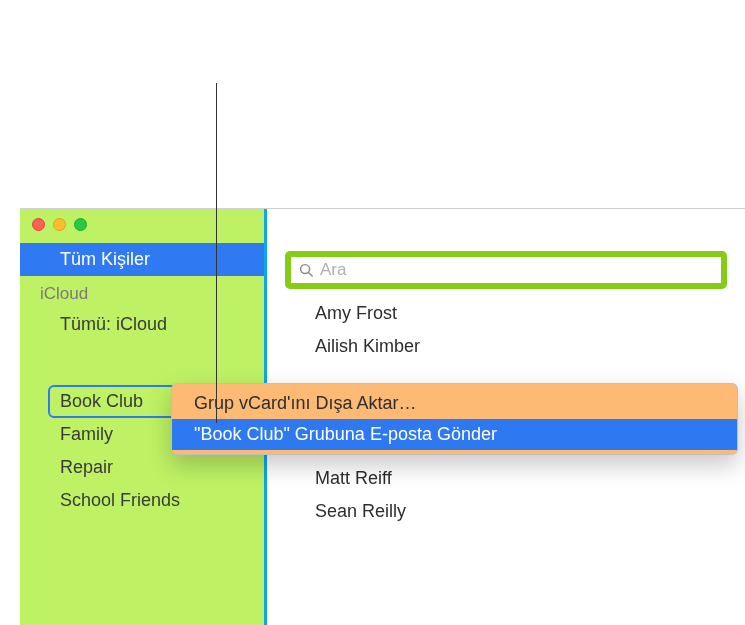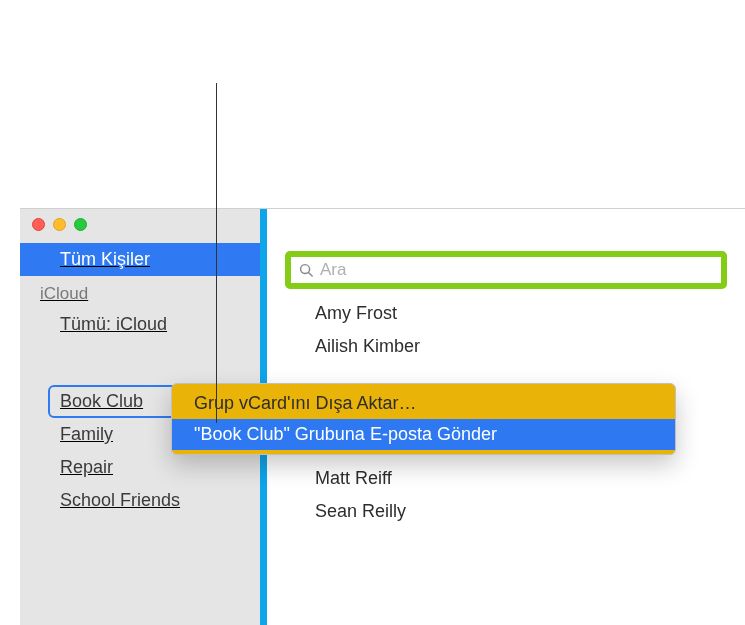--- a/index.html
+++ b/index.html
@@ -41,25 +41,24 @@
     .tl {
       width: 13px;
       height: 13px;
       border-radius: 50%;
     }
     .tl-close { background: #ff5f57; border: 0.5px solid #e14138; }
     .tl-min { background: #febc2e; border: 0.5px solid #e1a116; }
     .tl-max { background: #28c840; border: 0.5px solid #1bad2b; }
     .sidebar {
       width: 247px;
-      background: #e5e5e5;
-      border-right: 7px solid #0ea5e9;
+      background: #bef264;
+      border-right: 3px solid #0ea5e9;
       padding-top: 34px;
       flex-shrink: 0;
-      text-decoration: underline;
     }
     .sidebar-item {
       padding: 6px 0 6px 40px;
       font-size: 18px;
       color: #3a3a3a;
       cursor: default;
     }
     .sidebar-item.selected-primary {
       background: #2f7af3;
       color: #fff;
@@ -126,22 +125,22 @@
       font-size: 18px;
       color: #2d2d2d;
       padding: 6px 0;
     }
     .contact-row .last { font-weight: 400; }
     .hidden-rows { visibility: hidden; }
     .context-menu {
       position: absolute;
       top: 383px;
       left: 171px;
-      width: 505px;
-      background: #eab308;
+      width: 567px;
+      background: #fdba74;
       border: 1px solid #c0c0c0;
       border-radius: 6px;
       box-shadow: 0 10px 24px rgba(0,0,0,0.22);
       padding: 4px 0;
       z-index: 50;
     }
     .menu-item {
       font-size: 18px;
       padding: 5px 22px;
       color: #2d2d2d;

